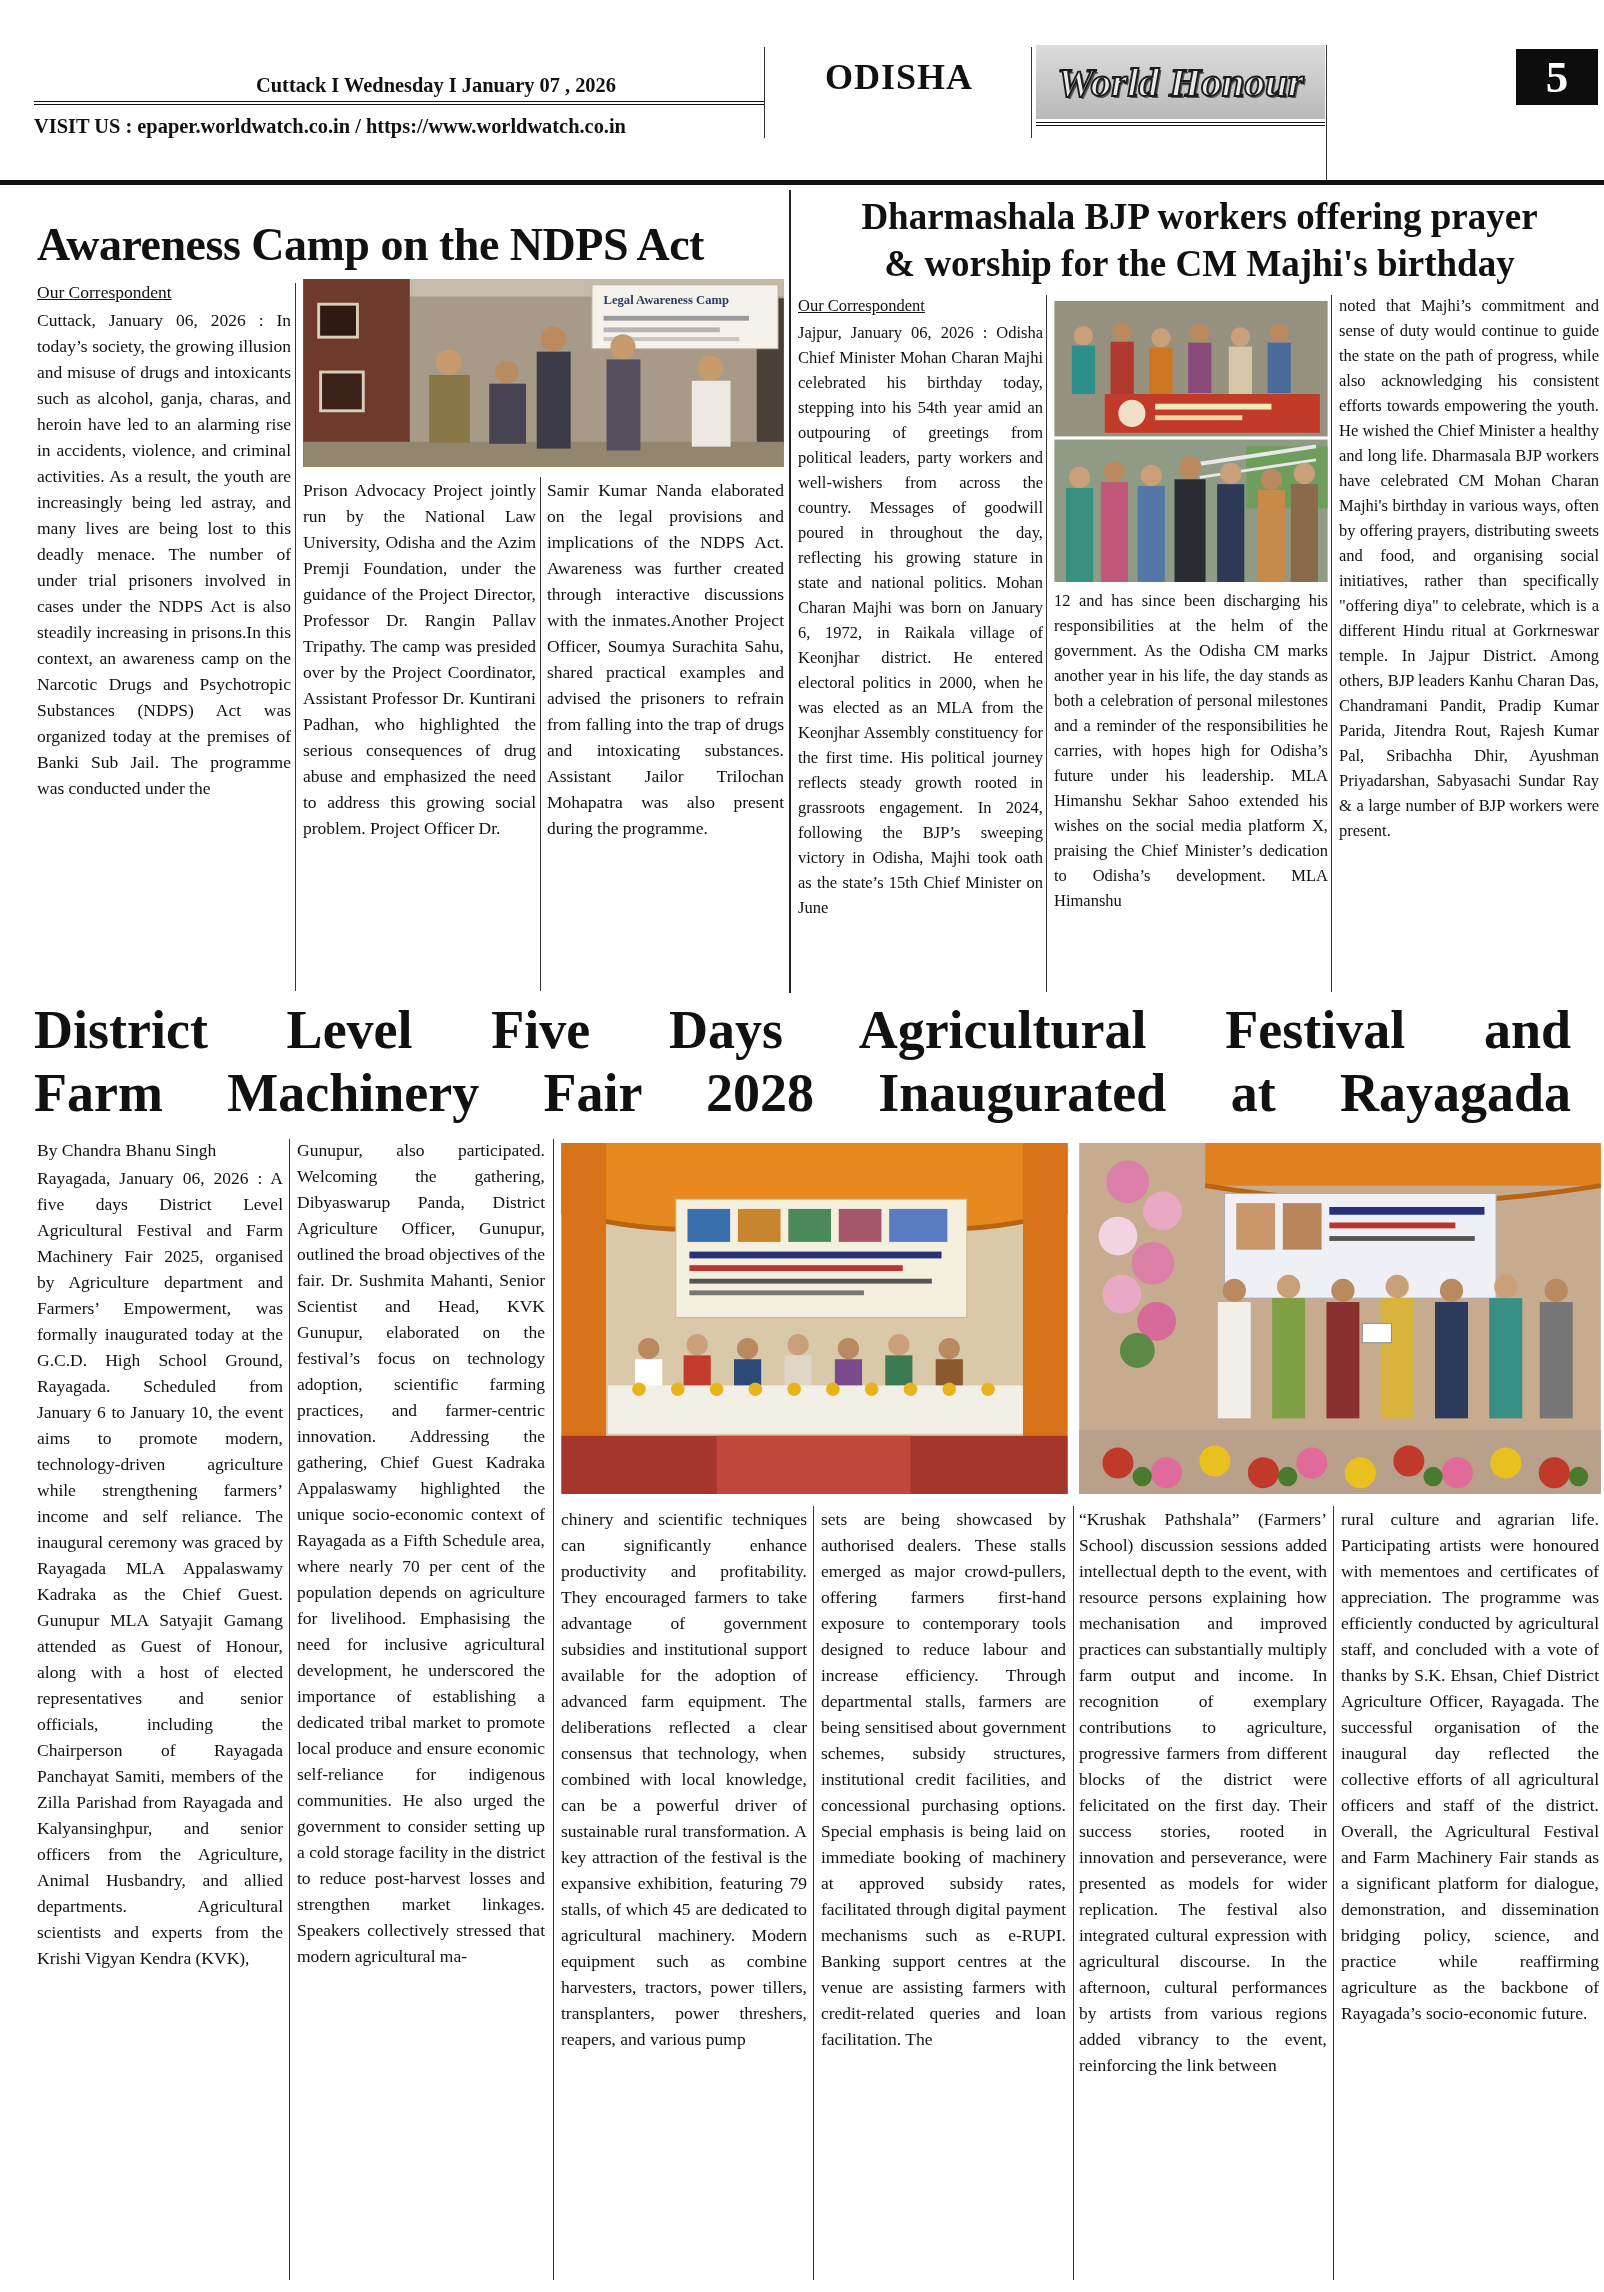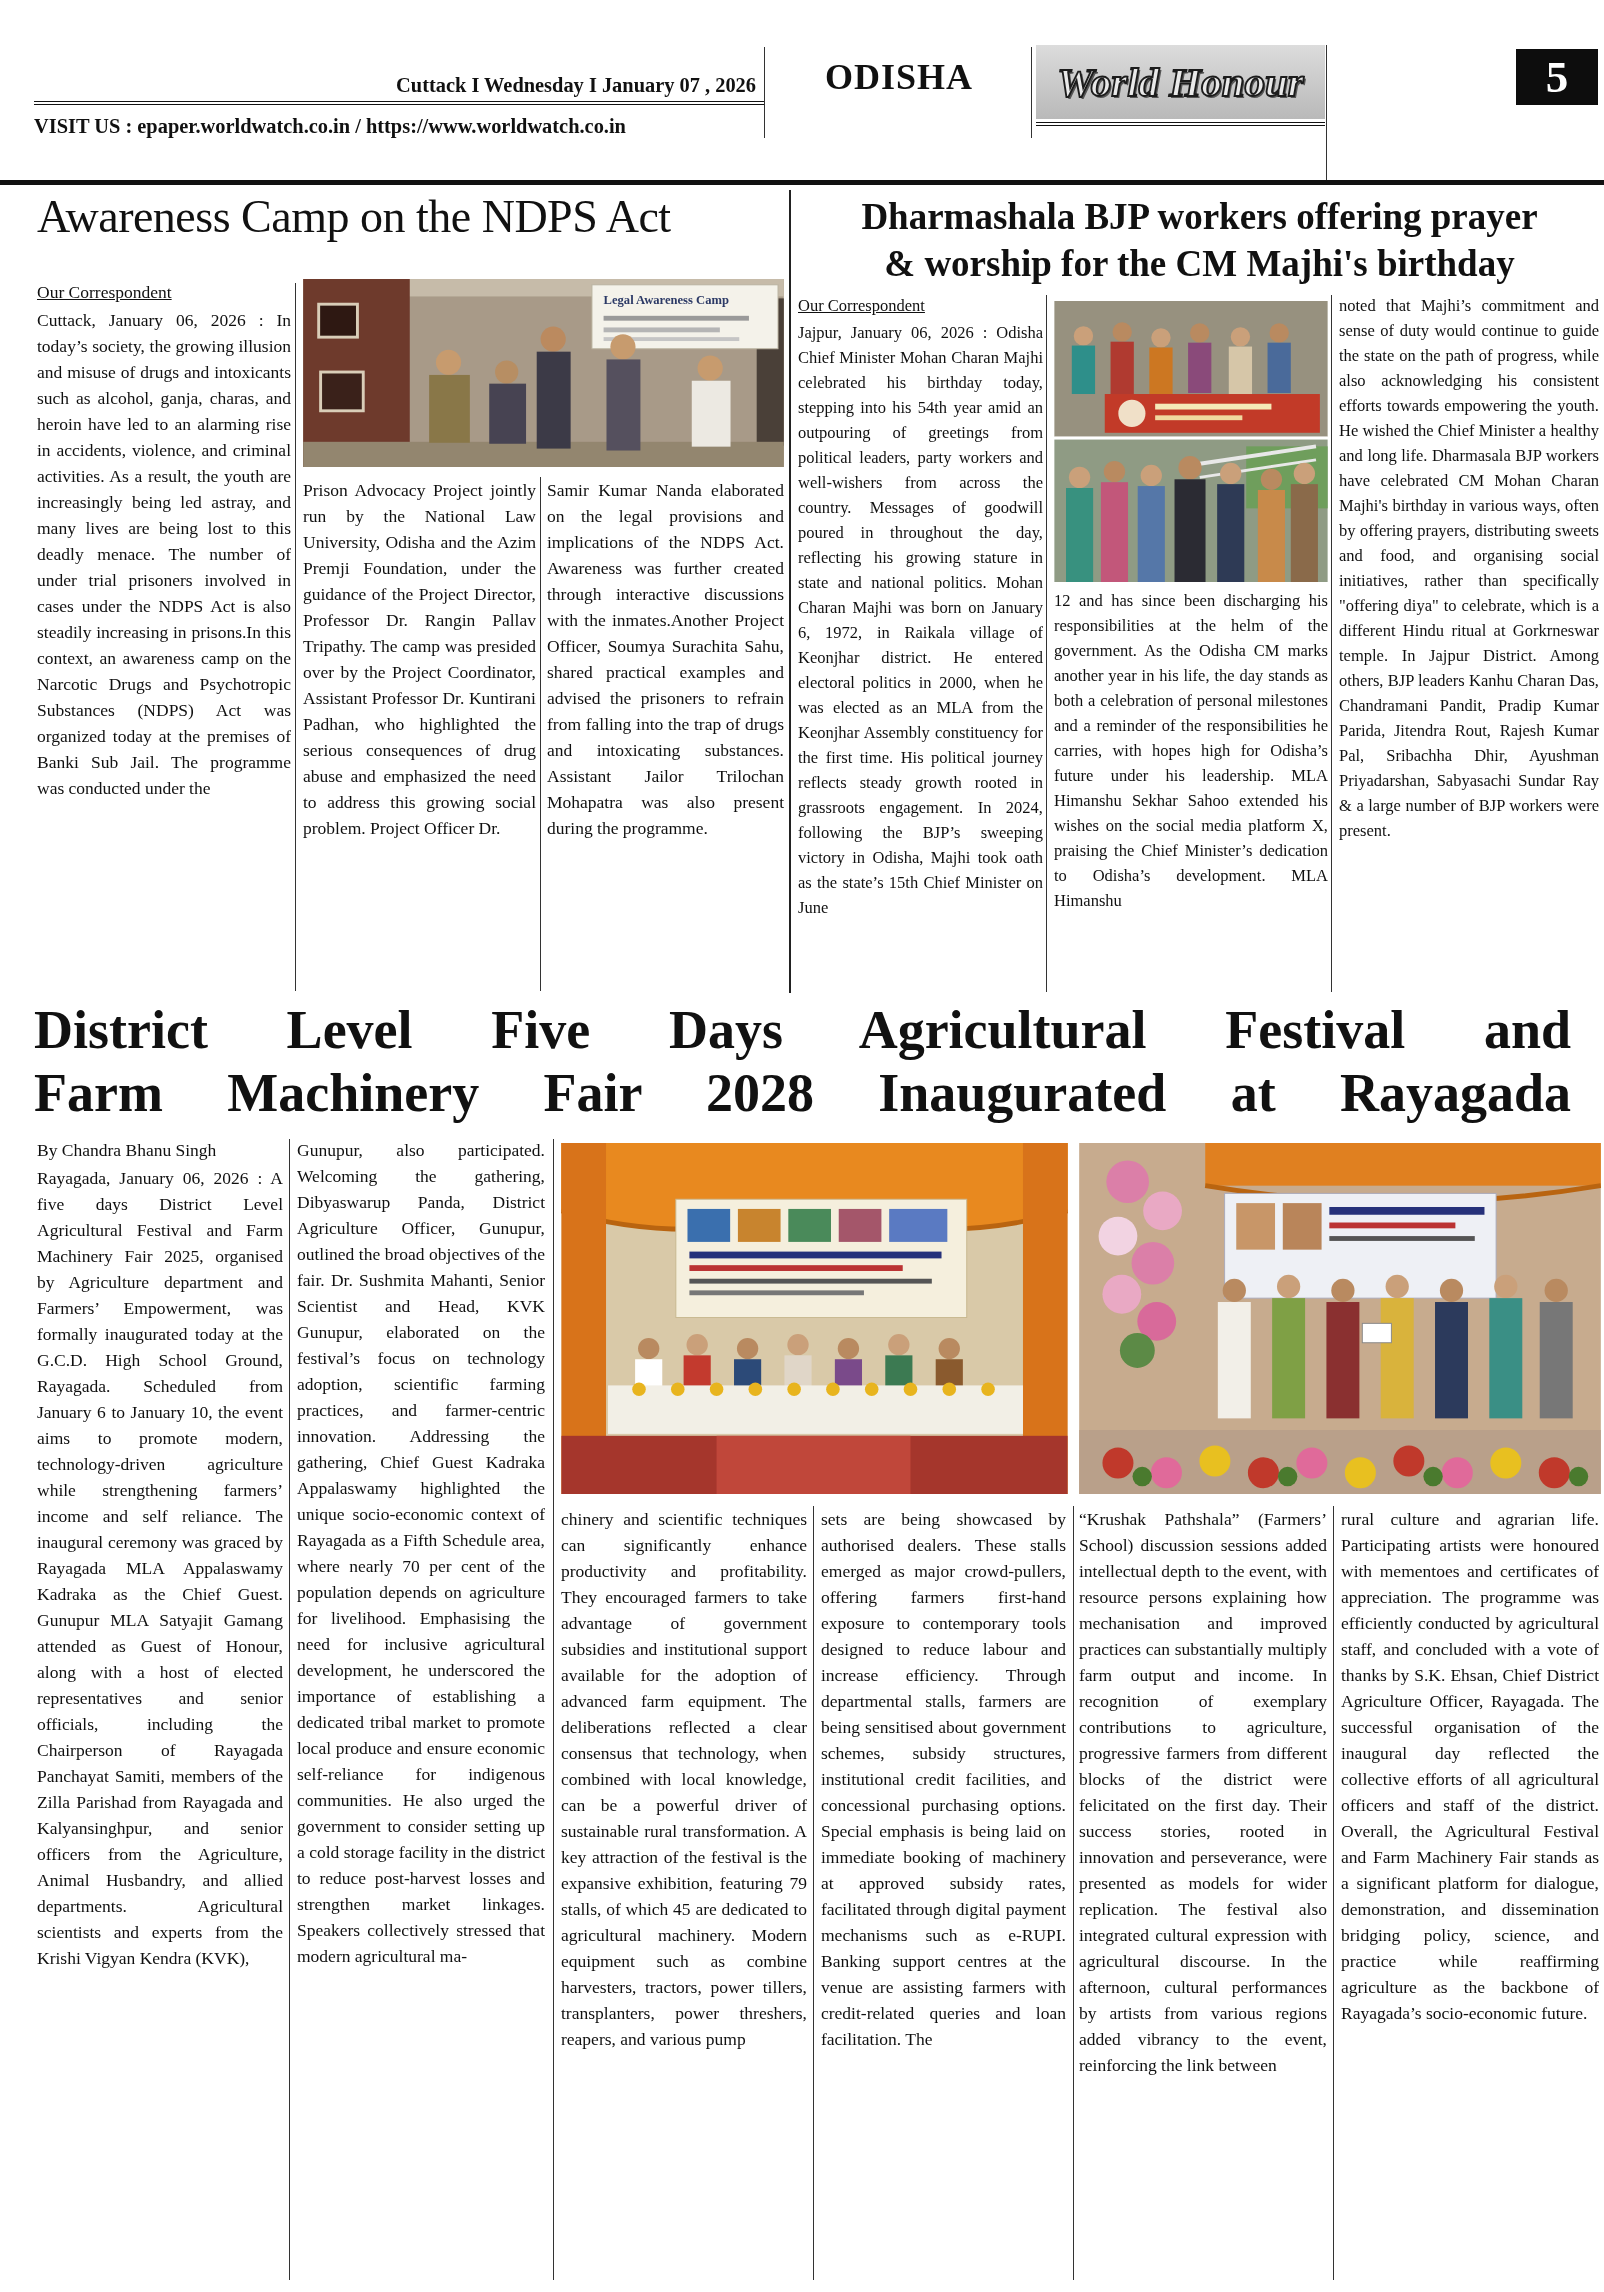--- a/index.html
+++ b/index.html
@@ -6,40 +6,40 @@
   #page{position:relative;width:1605px;height:2293px;background:#ffffff;color:#111;
         font-family:"Liberation Serif",serif;overflow:hidden;}
   .abs{position:absolute;}
   .rule{background:#111;}
   .vline{position:absolute;width:1px;background:#333;}
   .dbl{border-top:1.9px solid #111;border-bottom:1px solid #111;height:1.9px;}
   .col{font-size:17.5px;line-height:26px;text-align:justify;overflow:hidden;color:#101010;}
   .col2x{font-size:16.5px;line-height:25px;}
   .byline{text-decoration:underline;margin-bottom:1.9px;}
   .byline-plain{margin-bottom:1.9px;}
-  .h-ndps{font-weight:normal;font-size:46px;line-height:49px;letter-spacing:-0.5px;}
+  .h-ndps{font-weight:bold;font-size:46px;line-height:49px;letter-spacing:-0.5px;margin-top:28px;}
   .h-birth{font-weight:bold;font-size:37px;line-height:45px;text-align:center;}
   .h-fest{font-weight:bold;font-size:54px;line-height:58px;text-align:justify;text-align-last:justify;}
   .dateline{font-weight:bold;font-size:20.4px;text-align:center;}
   .visit{font-weight:bold;font-size:20.4px;text-align:left;}
   .section-title{font-weight:bold;font-size:36px;letter-spacing:1px;text-align:center;}
   .masthead{display:flex;align-items:center;justify-content:center;
             background:linear-gradient(#dcdcdc,#b9b9b9);}
   .masthead span{font-weight:bold;font-size:41px;font-style:italic;color:#e9e9e9;
             -webkit-text-stroke:1.9px #1c1c1c;text-shadow:1.9px 1.9px 0 #555;}
   .pagenum{background:#0d0d0d;color:#fff;font-weight:bold;font-size:45px;
            display:flex;align-items:center;justify-content:center;}
   svg{display:block;}
 </style>
 </head>
 <body>
 
 <div id="page">
 
-  <div class="abs dateline" style="left:116px;top:74px;width:640px;text-align:right;">Cuttack I Wednesday I January 07 , 2026</div>
+  <div class="abs dateline" style="left:116px;top:74px;width:640px;">Cuttack I Wednesday I January 07 , 2026</div>
   <div class="abs dbl" style="left:34px;top:101px;width:730px;"></div>
 
   <div class="vline" style="left:764px;top:47px;height:91px;"></div>
   <div class="abs section-title" style="left:769px;top:56px;width:260px;">ODISHA</div>
   <div class="vline" style="left:1031px;top:47px;height:91px;"></div>
 
   <div class="abs masthead" style="left:1036px;top:45px;width:289px;height:74px;">
     <span>World Honour</span>
   </div>
   <div class="abs dbl" style="left:1036px;top:122px;width:289px;"></div>

